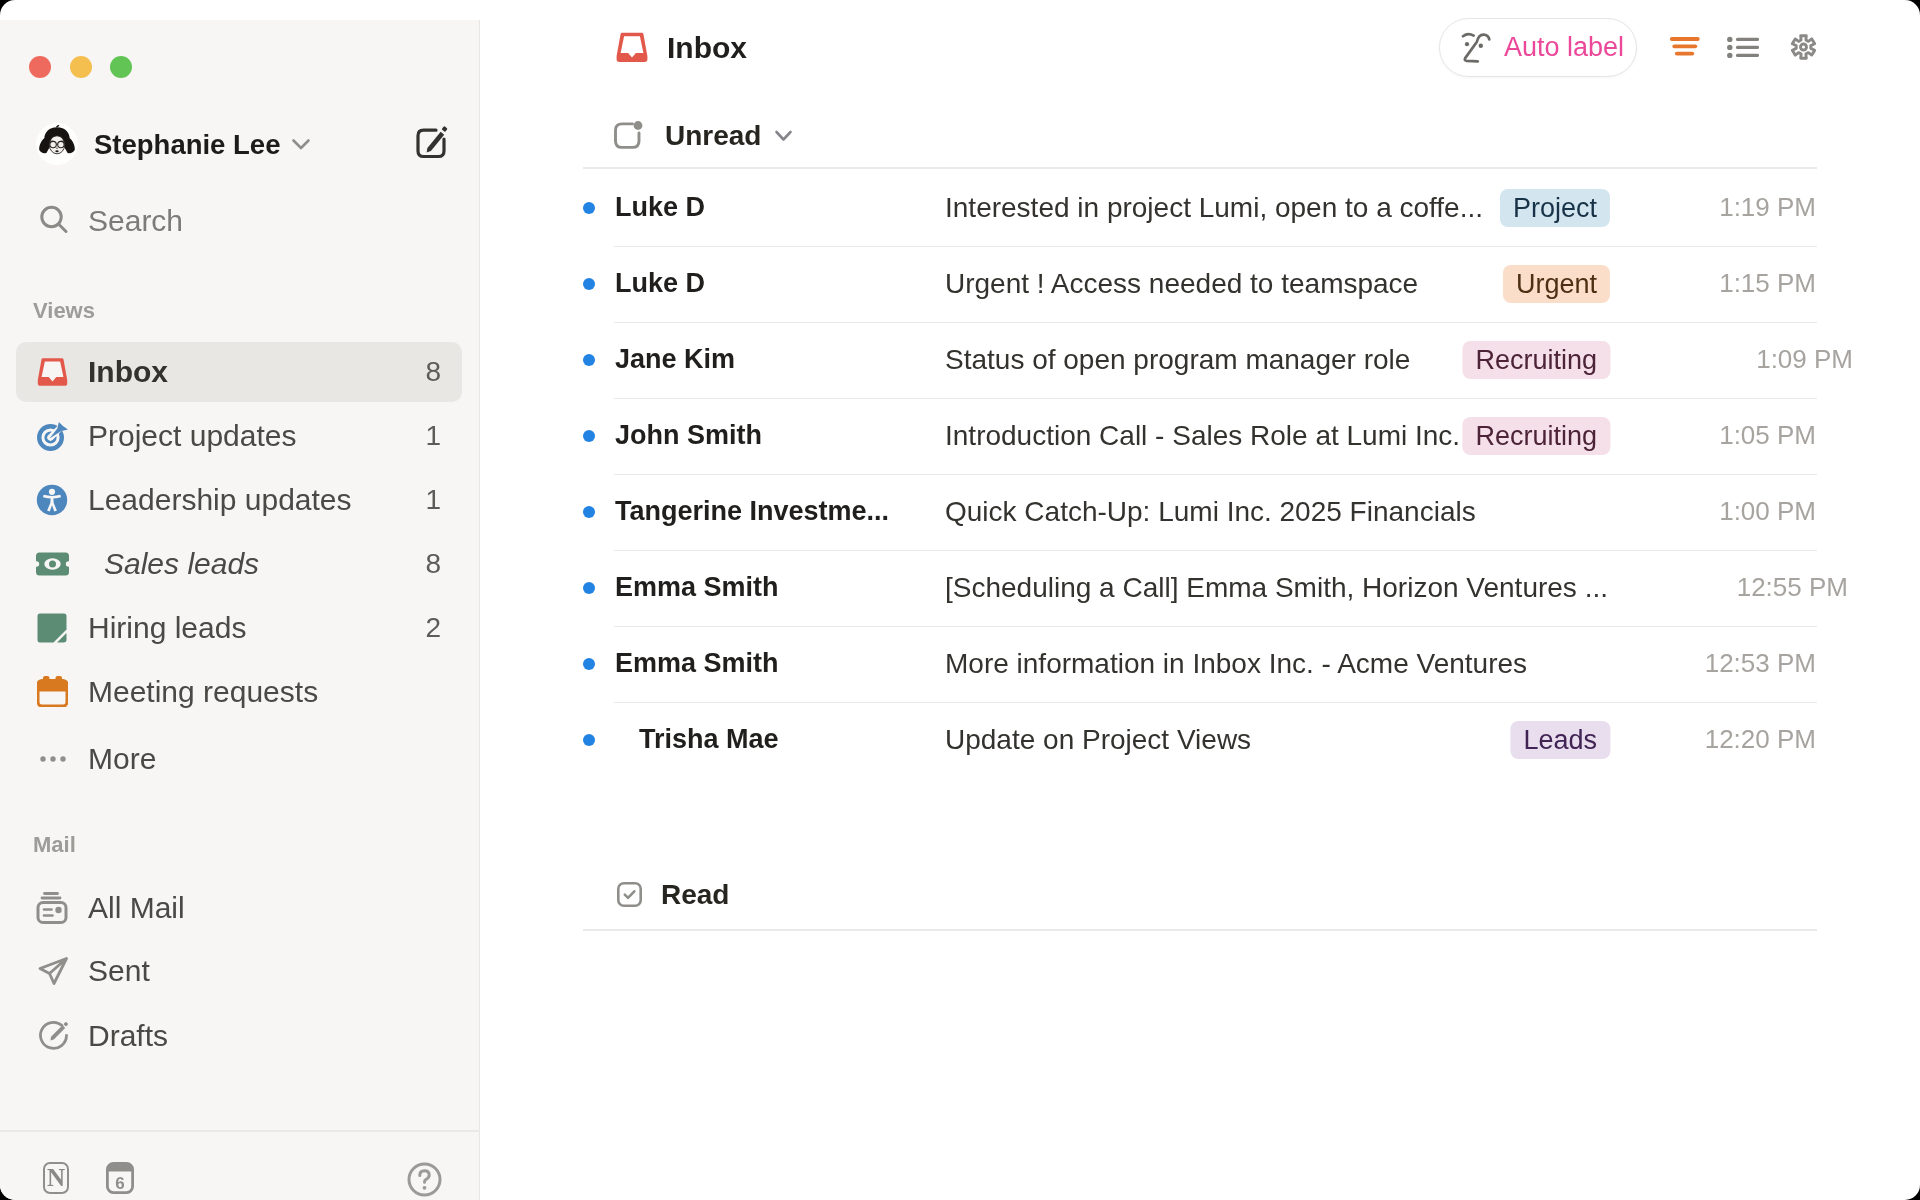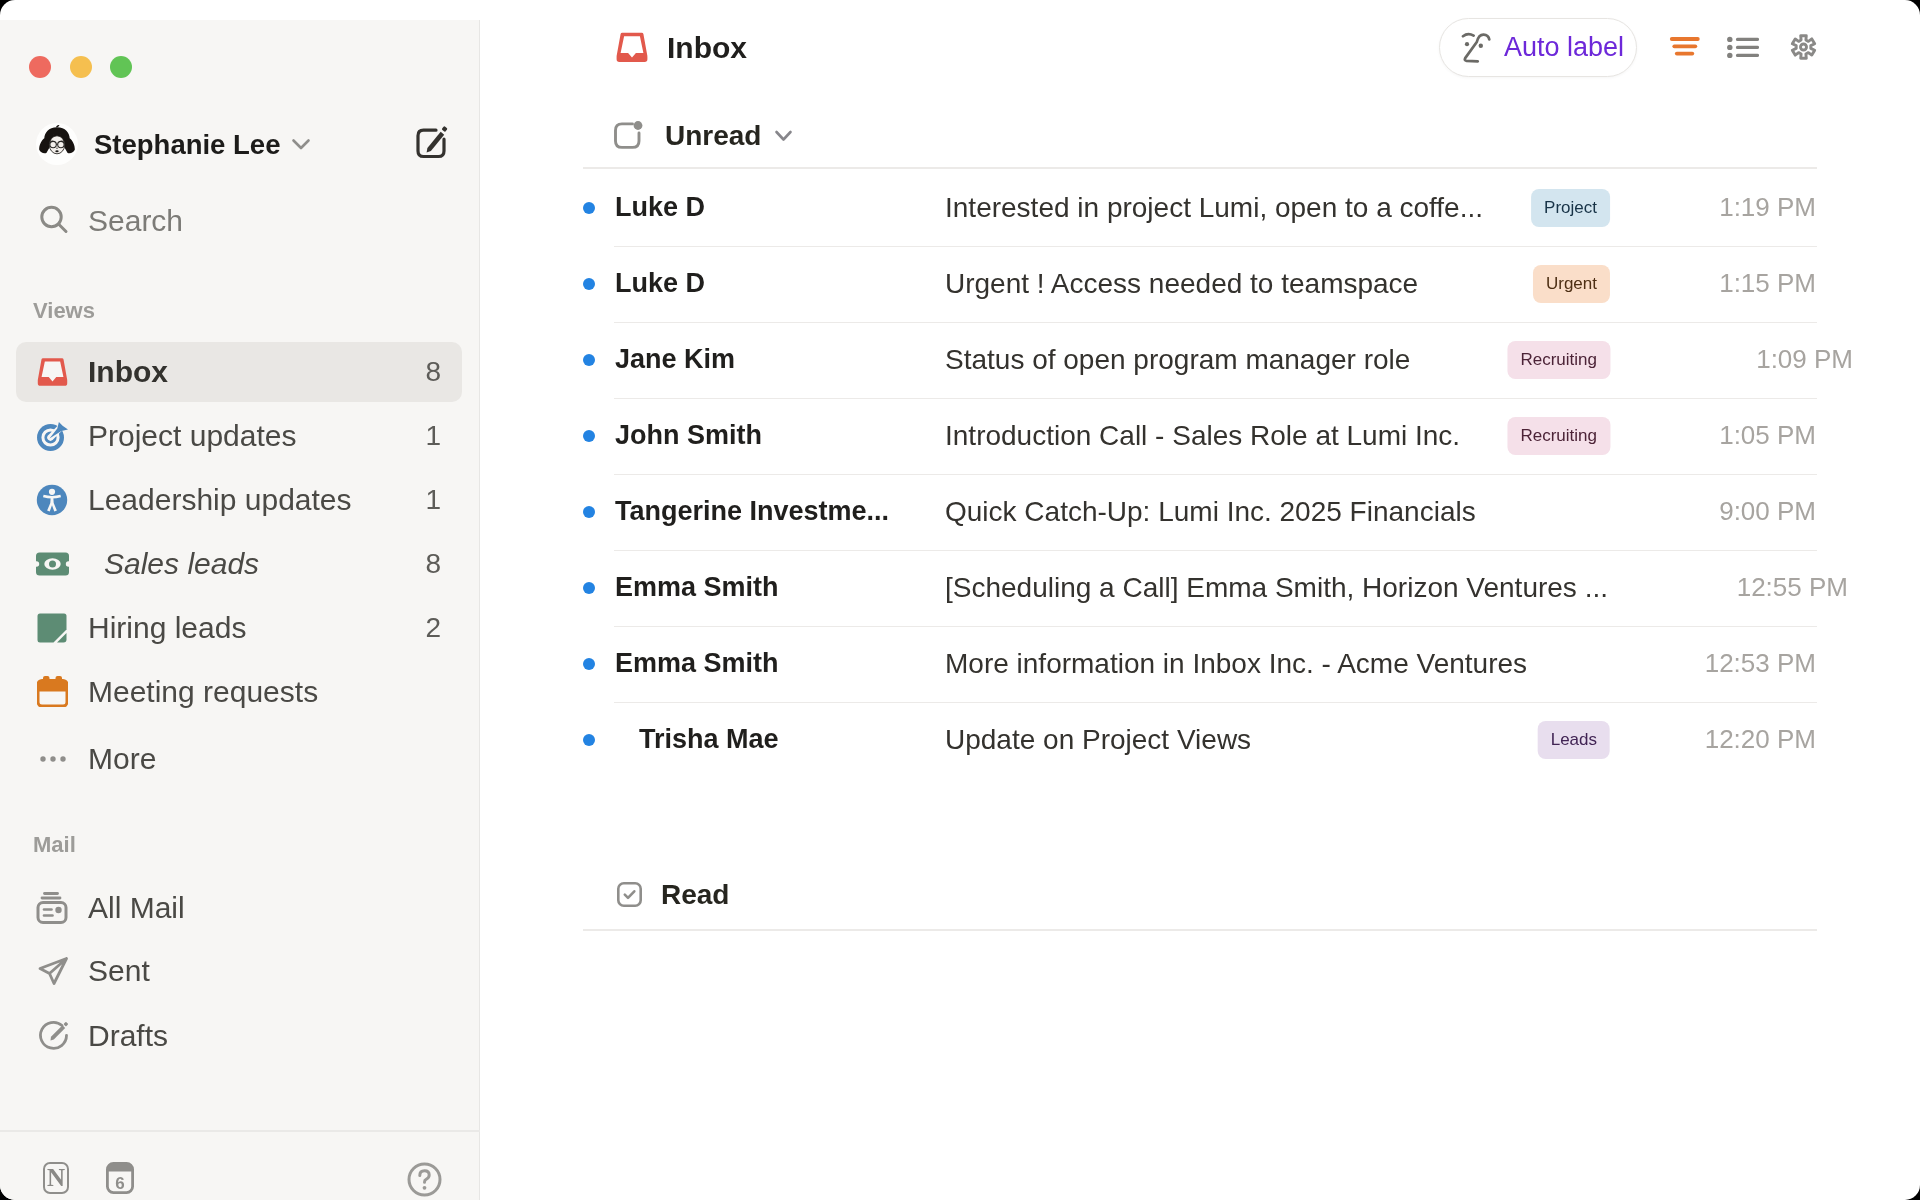--- a/index.html
+++ b/index.html
@@ -8,21 +8,21 @@
   #win { position:absolute; left:0; top:0; width:1920px; height:1200px; border-radius:15px; overflow:hidden; background:#fff; }
   #side { position:absolute; left:0; top:0; width:480px; height:1200px; background:#f7f6f4; border-right:1px solid #e7e6e4;margin-top:20px; }
   .abs { position:absolute; }
   .vc { position:absolute; transform:translateY(-50%); white-space:nowrap; line-height:1.15; }
   .sideitem { font-size:30px; color:#4a4945; }
   .sidecount { font-size:28px; color:#5d5c58; transform:translate(-100%,-50%); }
   .seclabel { font-size:22px; font-weight:bold; color:#9d9c99; }
   .sender { font-size:27px; font-weight:bold; color:#201f1d; }
   .subject { font-size:28px; color:#34322e; }
   .time { font-size:26px; color:#a7a4a0; transform:translate(-100%,-50%); }
-  .tag { position:absolute; transform:translate(-100%,-50%); height:38px; line-height:38px; border-radius:8px; padding:0 13px; font-size:17px; white-space:nowrap; }
+  .tag { position:absolute; transform:translate(-100%,-50%); height:38px; line-height:38px; border-radius:8px; padding:0 13px; font-size:27px; white-space:nowrap; }
   .divider { position:absolute; height:1.5px; background:#eceae8; }
 </style>
 </head>
 <body>
 <div id="win">
   <div id="side">
 
     <div class="abs" style="left:29px;top:36px;width:22px;height:22px;border-radius:50%;background:#ee6a5f;"></div>
     <div class="abs" style="left:70px;top:36px;width:22px;height:22px;border-radius:50%;background:#f5bf4f;"></div>
     <div class="abs" style="left:110px;top:36px;width:22px;height:22px;border-radius:50%;background:#61c455;"></div>
@@ -167,21 +167,21 @@
     </svg>
     <div class="vc" style="left:667px;top:48px;font-size:30px;font-weight:bold;color:#201f1d;">Inbox</div>
 
     <div class="abs" style="left:1439px;top:18px;width:198px;height:59px;border:1.5px solid #e7e5e2;border-radius:29.5px;background:#fff;box-shadow:0 1px 3px rgba(0,0,0,0.04);"></div>
     <svg class="abs" style="left:1459px;top:31px;" width="34" height="34" viewBox="0 0 34 34">
       <path d="M4 5.2 Q9 1.2 14.6 4.6" fill="none" stroke="#6b6a66" stroke-width="2.7" stroke-linecap="round"></path>
       <circle cx="8" cy="13.2" r="2.1" fill="#6b6a66"></circle>
       <path d="M30.3 8.5 Q29.5 3.8 24.5 3.6 Q19.7 3.5 17.8 11 L6.2 27.1 Q4.9 29.6 7.5 29.8 L18.8 30.3" fill="none" stroke="#6b6a66" stroke-width="2.7" stroke-linecap="round" stroke-linejoin="round"></path>
       <circle cx="21.8" cy="14.8" r="2.2" fill="#6b6a66"></circle>
     </svg>
-    <div class="vc" style="left:1504px;top:48px;font-size:27px;color:#6d28d9;">Auto label</div>
+    <div class="vc" style="left:1504px;top:48px;font-size:27px;color:#ec4899;">Auto label</div>
 
     <svg class="abs" style="left:1668px;top:37px;" width="32" height="21" viewBox="0 0 32 21">
       <path d="M3.8 2 h26" stroke="#e8772e" stroke-width="3.8" stroke-linecap="round"></path>
       <path d="M6.3 9.3 h21" stroke="#e8772e" stroke-width="3.8" stroke-linecap="round"></path>
       <path d="M8.8 16.6 h15.5" stroke="#e8772e" stroke-width="3.8" stroke-linecap="round"></path>
     </svg>
 
     <svg class="abs" style="left:1727px;top:36px;" width="32" height="23" viewBox="0 0 32 23">
       <circle cx="2.8" cy="3.4" r="2.7" fill="#82817e"></circle>
         <path d="M10.5 3.4 h20" stroke="#82817e" stroke-width="3.2" stroke-linecap="round"></path>
@@ -227,21 +227,21 @@
       <div class="divider" style="left:614px;top:397.5px;width:1203px;"></div>
       <div class="abs" style="left:583px;top:430px;width:12px;height:12px;border-radius:50%;background:#2383e2;"></div>
       <div class="vc sender" style="left:615px;top:436px;">John Smith</div>
       <div class="vc subject" style="left:945px;top:436px;">Introduction Call - Sales Role at Lumi Inc.</div>
       <div class="tag" style="left:1610px;top:436px;background:#f5e0e9;color:#4c2337;">Recruiting</div>
       <div class="vc time" style="left:1816px;top:436px;">1:05 PM</div>
       <div class="divider" style="left:614px;top:473.5px;width:1203px;"></div>
       <div class="abs" style="left:583px;top:506px;width:12px;height:12px;border-radius:50%;background:#2383e2;"></div>
       <div class="vc sender" style="left:615px;top:512px;text-align:right;">Tangerine Investme...</div>
       <div class="vc subject" style="left:945px;top:512px;">Quick Catch-Up: Lumi Inc. 2025 Financials</div>
-      <div class="vc time" style="left:1816px;top:512px;">9:00 PM</div>
+      <div class="vc time" style="left:1816px;top:512px;">1:00 PM</div>
       <div class="divider" style="left:614px;top:549.5px;width:1203px;"></div>
       <div class="abs" style="left:583px;top:582px;width:12px;height:12px;border-radius:50%;background:#2383e2;"></div>
       <div class="vc sender" style="left:615px;top:588px;">Emma Smith</div>
       <div class="vc subject" style="left:945px;top:588px;">[Scheduling a Call] Emma Smith, Horizon Ventures ...</div>
       <div class="vc time" style="left:1816px;top:588px;margin-left:32px;">12:55 PM</div>
       <div class="divider" style="left:614px;top:625.5px;width:1203px;"></div>
       <div class="abs" style="left:583px;top:658px;width:12px;height:12px;border-radius:50%;background:#2383e2;"></div>
       <div class="vc sender" style="left:615px;top:664px;">Emma Smith</div>
       <div class="vc subject" style="left:945px;top:664px;">More information in Inbox Inc. - Acme Ventures</div>
       <div class="vc time" style="left:1816px;top:664px;">12:53 PM</div>

